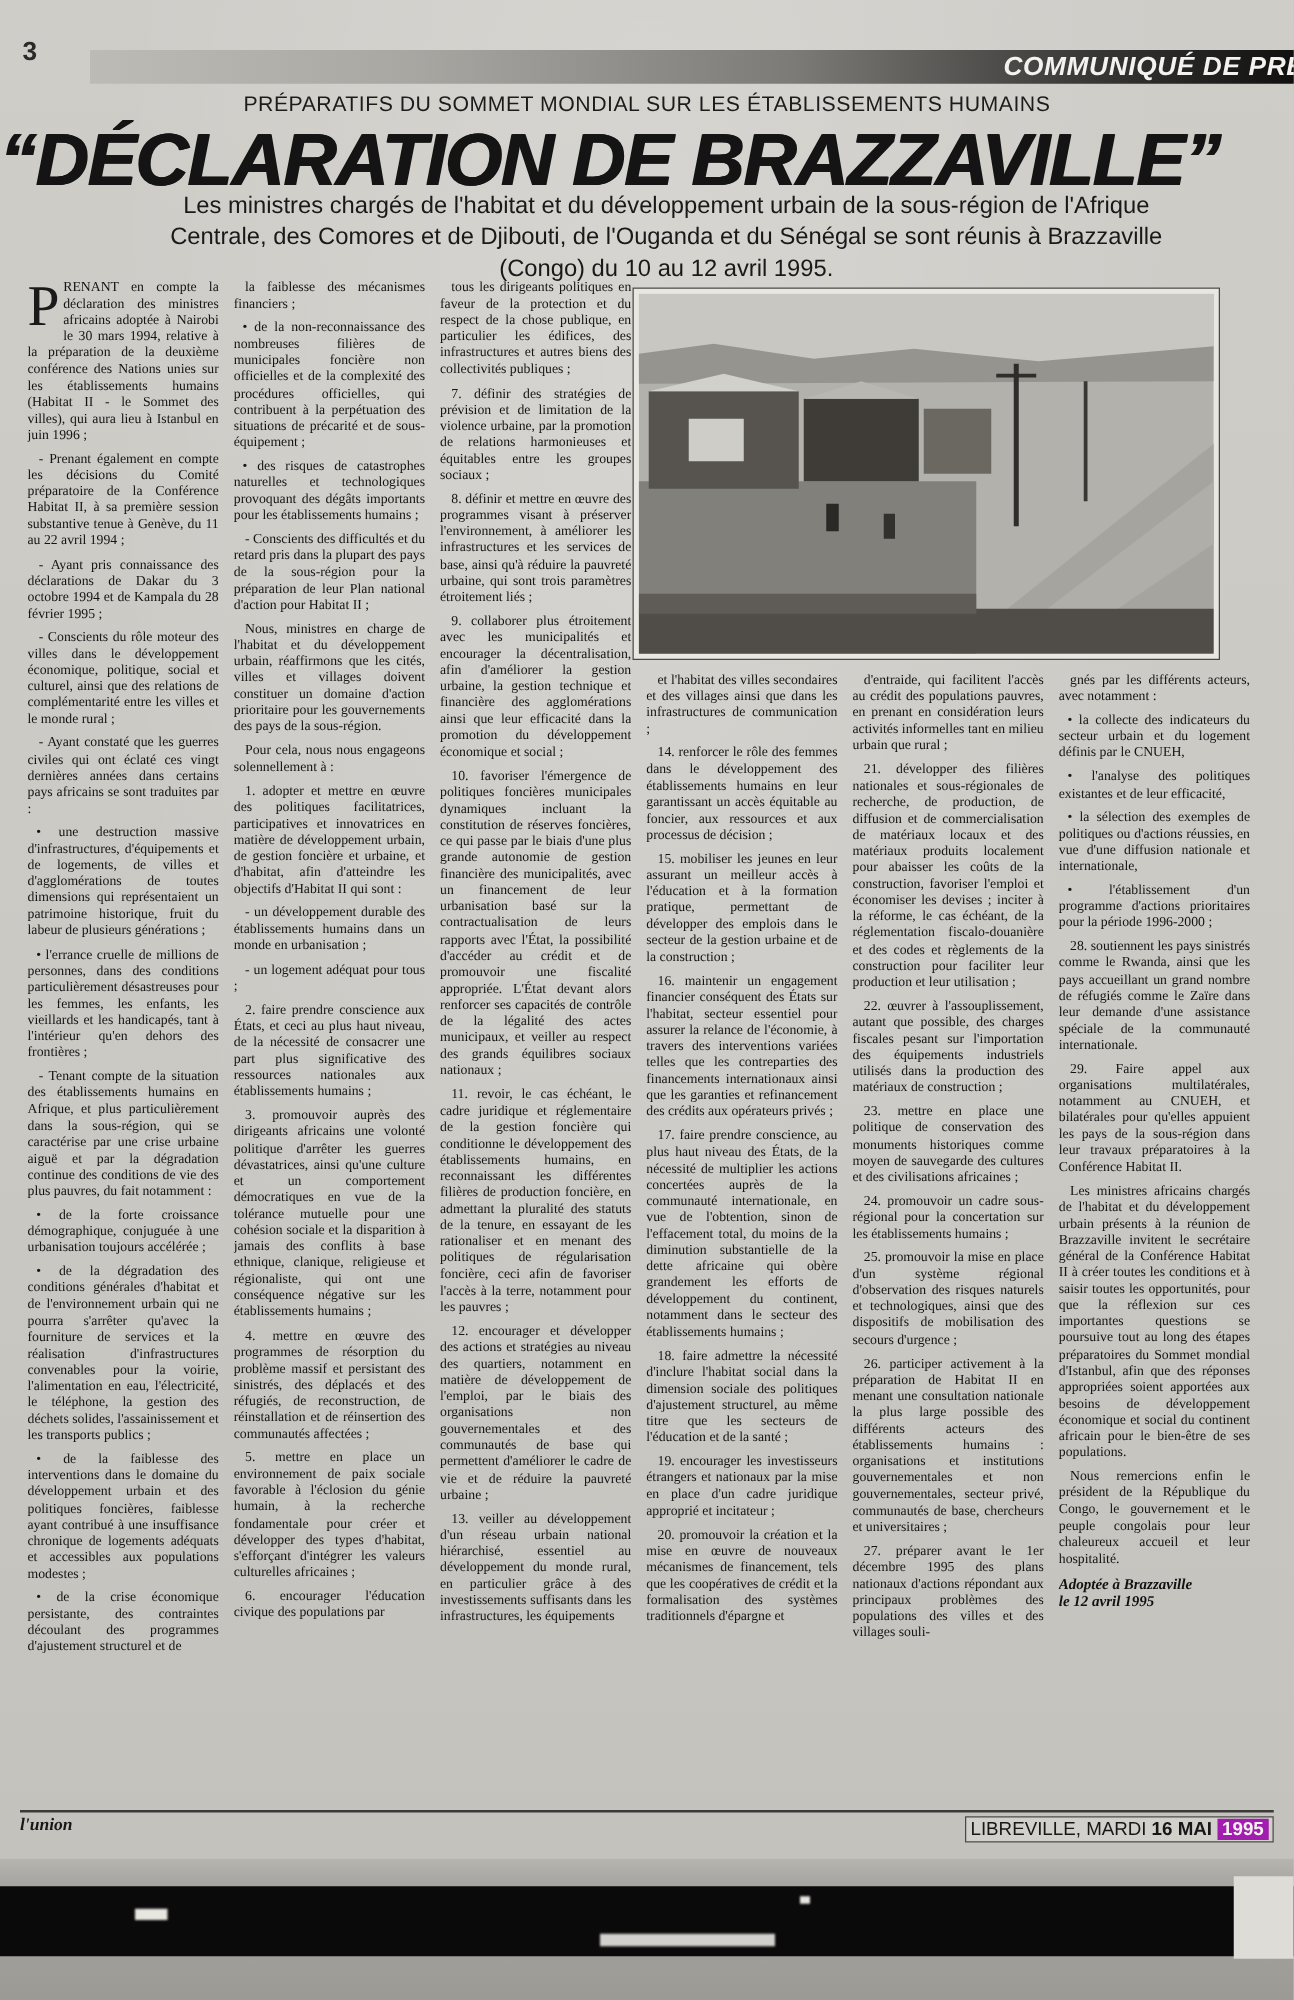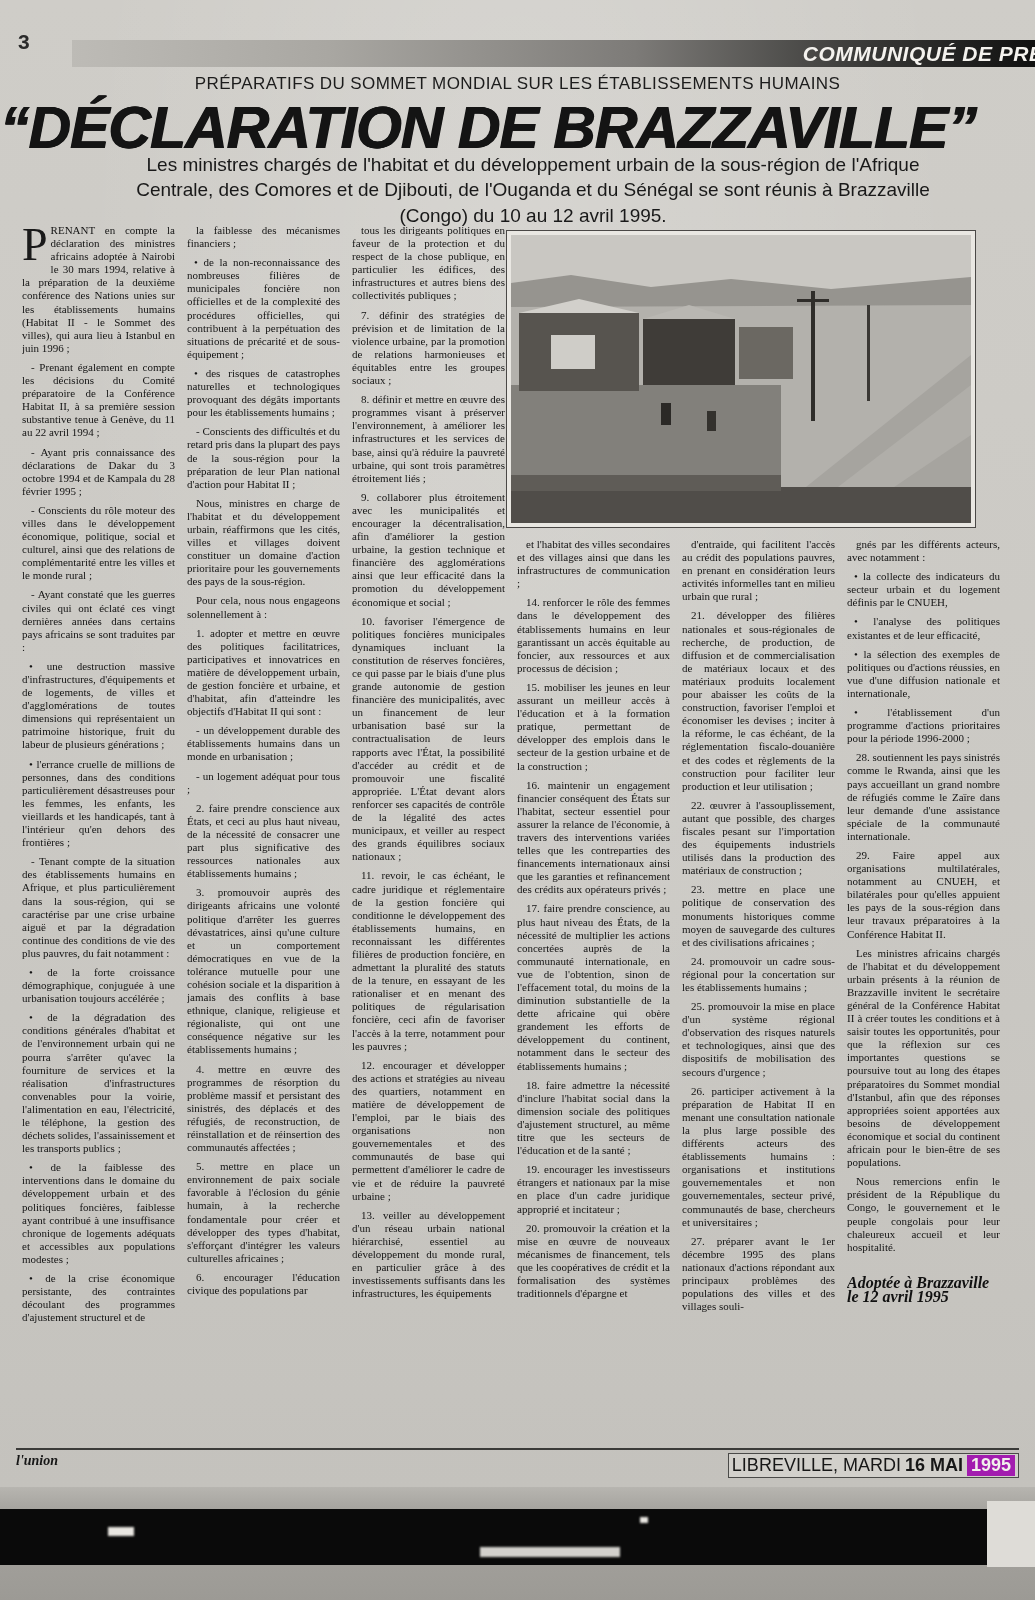--- a/index.html
+++ b/index.html
@@ -56,40 +56,40 @@
     font-size:11px;line-height:13.1px;color:#141414;text-align:justify;
   }
   .col p{margin:0 0 6px 0;text-indent:9px;}
   .col p.bullet{text-indent:7px;}
   .col-4,.col-5,.col-6{padding-top:314px;height:910px;}
   .dropcap{
     float:left;font-size:46px;line-height:38px;padding:2px 3px 0 0;
     font-family:"Liberation Serif",serif;color:#1a1a1a;
   }
   .signature{
-    margin-top:22px;font-weight:bold;font-style:italic;font-size:16px;line-height:14px;color:#111;
+    margin-top:6px;font-weight:bold;font-style:italic;font-size:12px;line-height:14px;color:#111;
   }
   
   .photo-frame{
     position:absolute;left:506px;top:230px;width:470px;height:298px;
     background:#e9e7e2;border:1px solid #4a4846;padding:4px;box-sizing:border-box;
   }
   .photo-frame svg{display:block;width:100%;height:100%;}
   
   .footer{
     position:absolute;left:16px;top:1448px;width:1003px;
     border-top:2px solid #3a3a38;
     display:flex;justify-content:space-between;align-items:flex-start;padding-top:3px;
   }
   .paper-name{
     font-family:"Liberation Serif",serif;font-weight:bold;font-style:italic;
     font-size:14px;color:#171717;
   }
   .issue-box{
-    font-family:"Liberation Sans",sans-serif;font-size:18px;color:#171717;
+    font-family:"Liberation Sans",sans-serif;font-size:15px;color:#171717;
     border:1px solid #4a4a48;padding:1px 3px;display:flex;align-items:center;gap:4px;
     background:#d2d0cb;
   }
   .issue-box .date-strong{font-weight:bold;}
   .year-chip{
     background:#a21caf;color:#f2f0ec;font-weight:bold;padding:0 4px;
   }
   
   .film-strip{
     position:absolute;left:0;top:1487px;width:1035px;height:113px;

